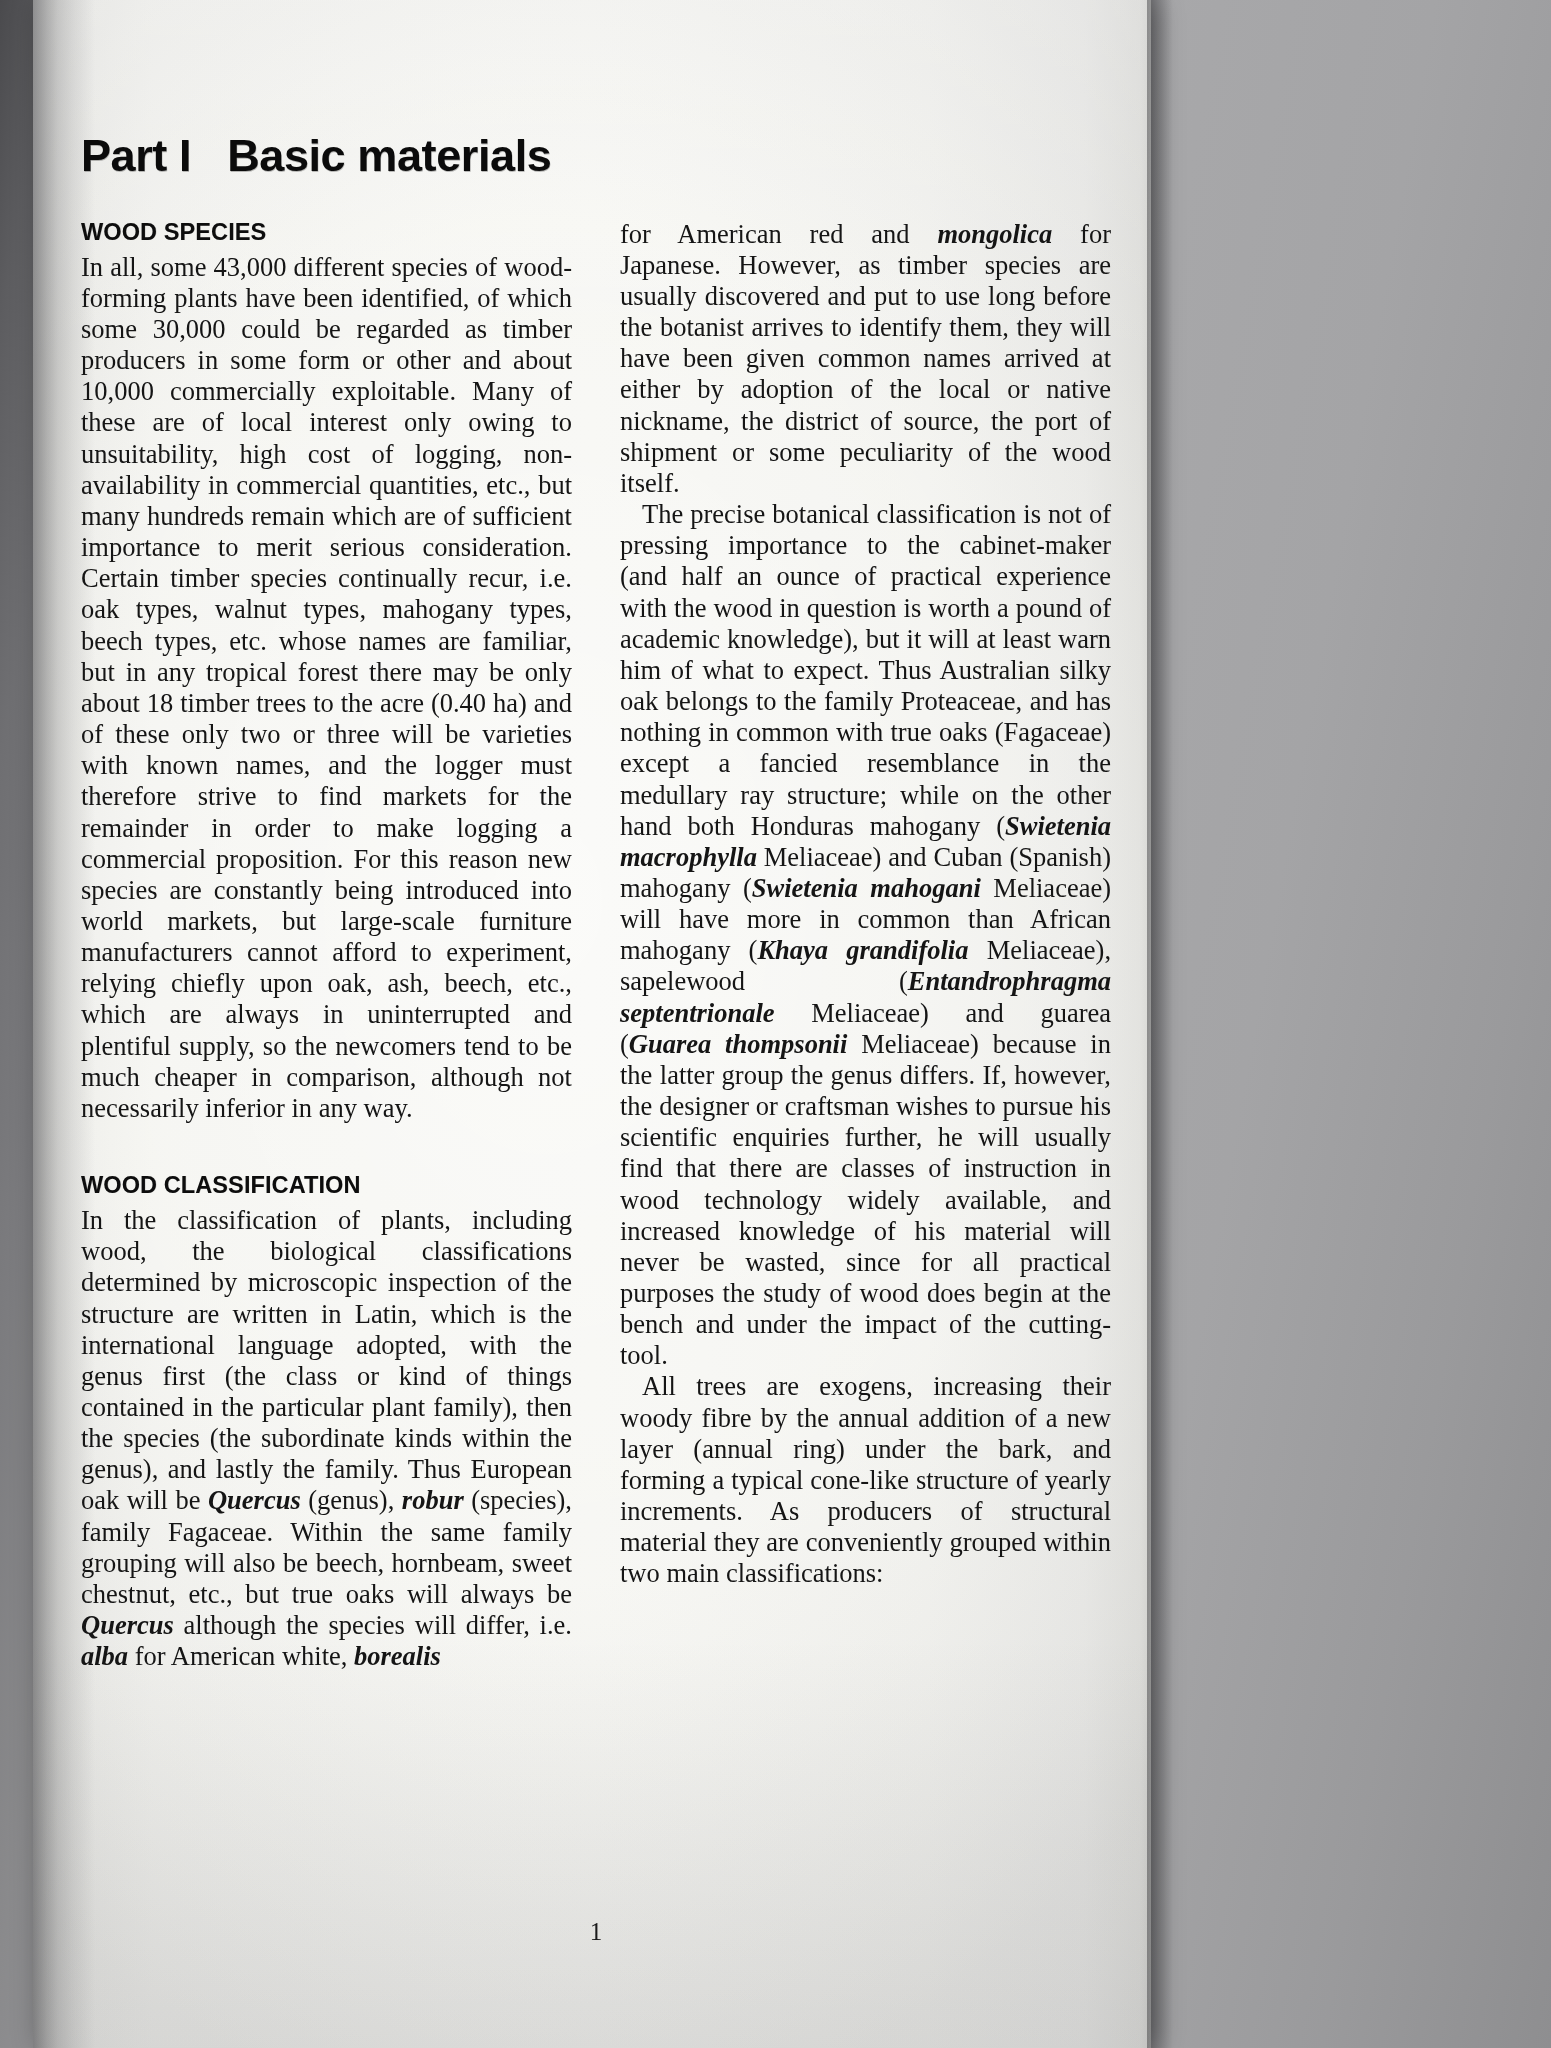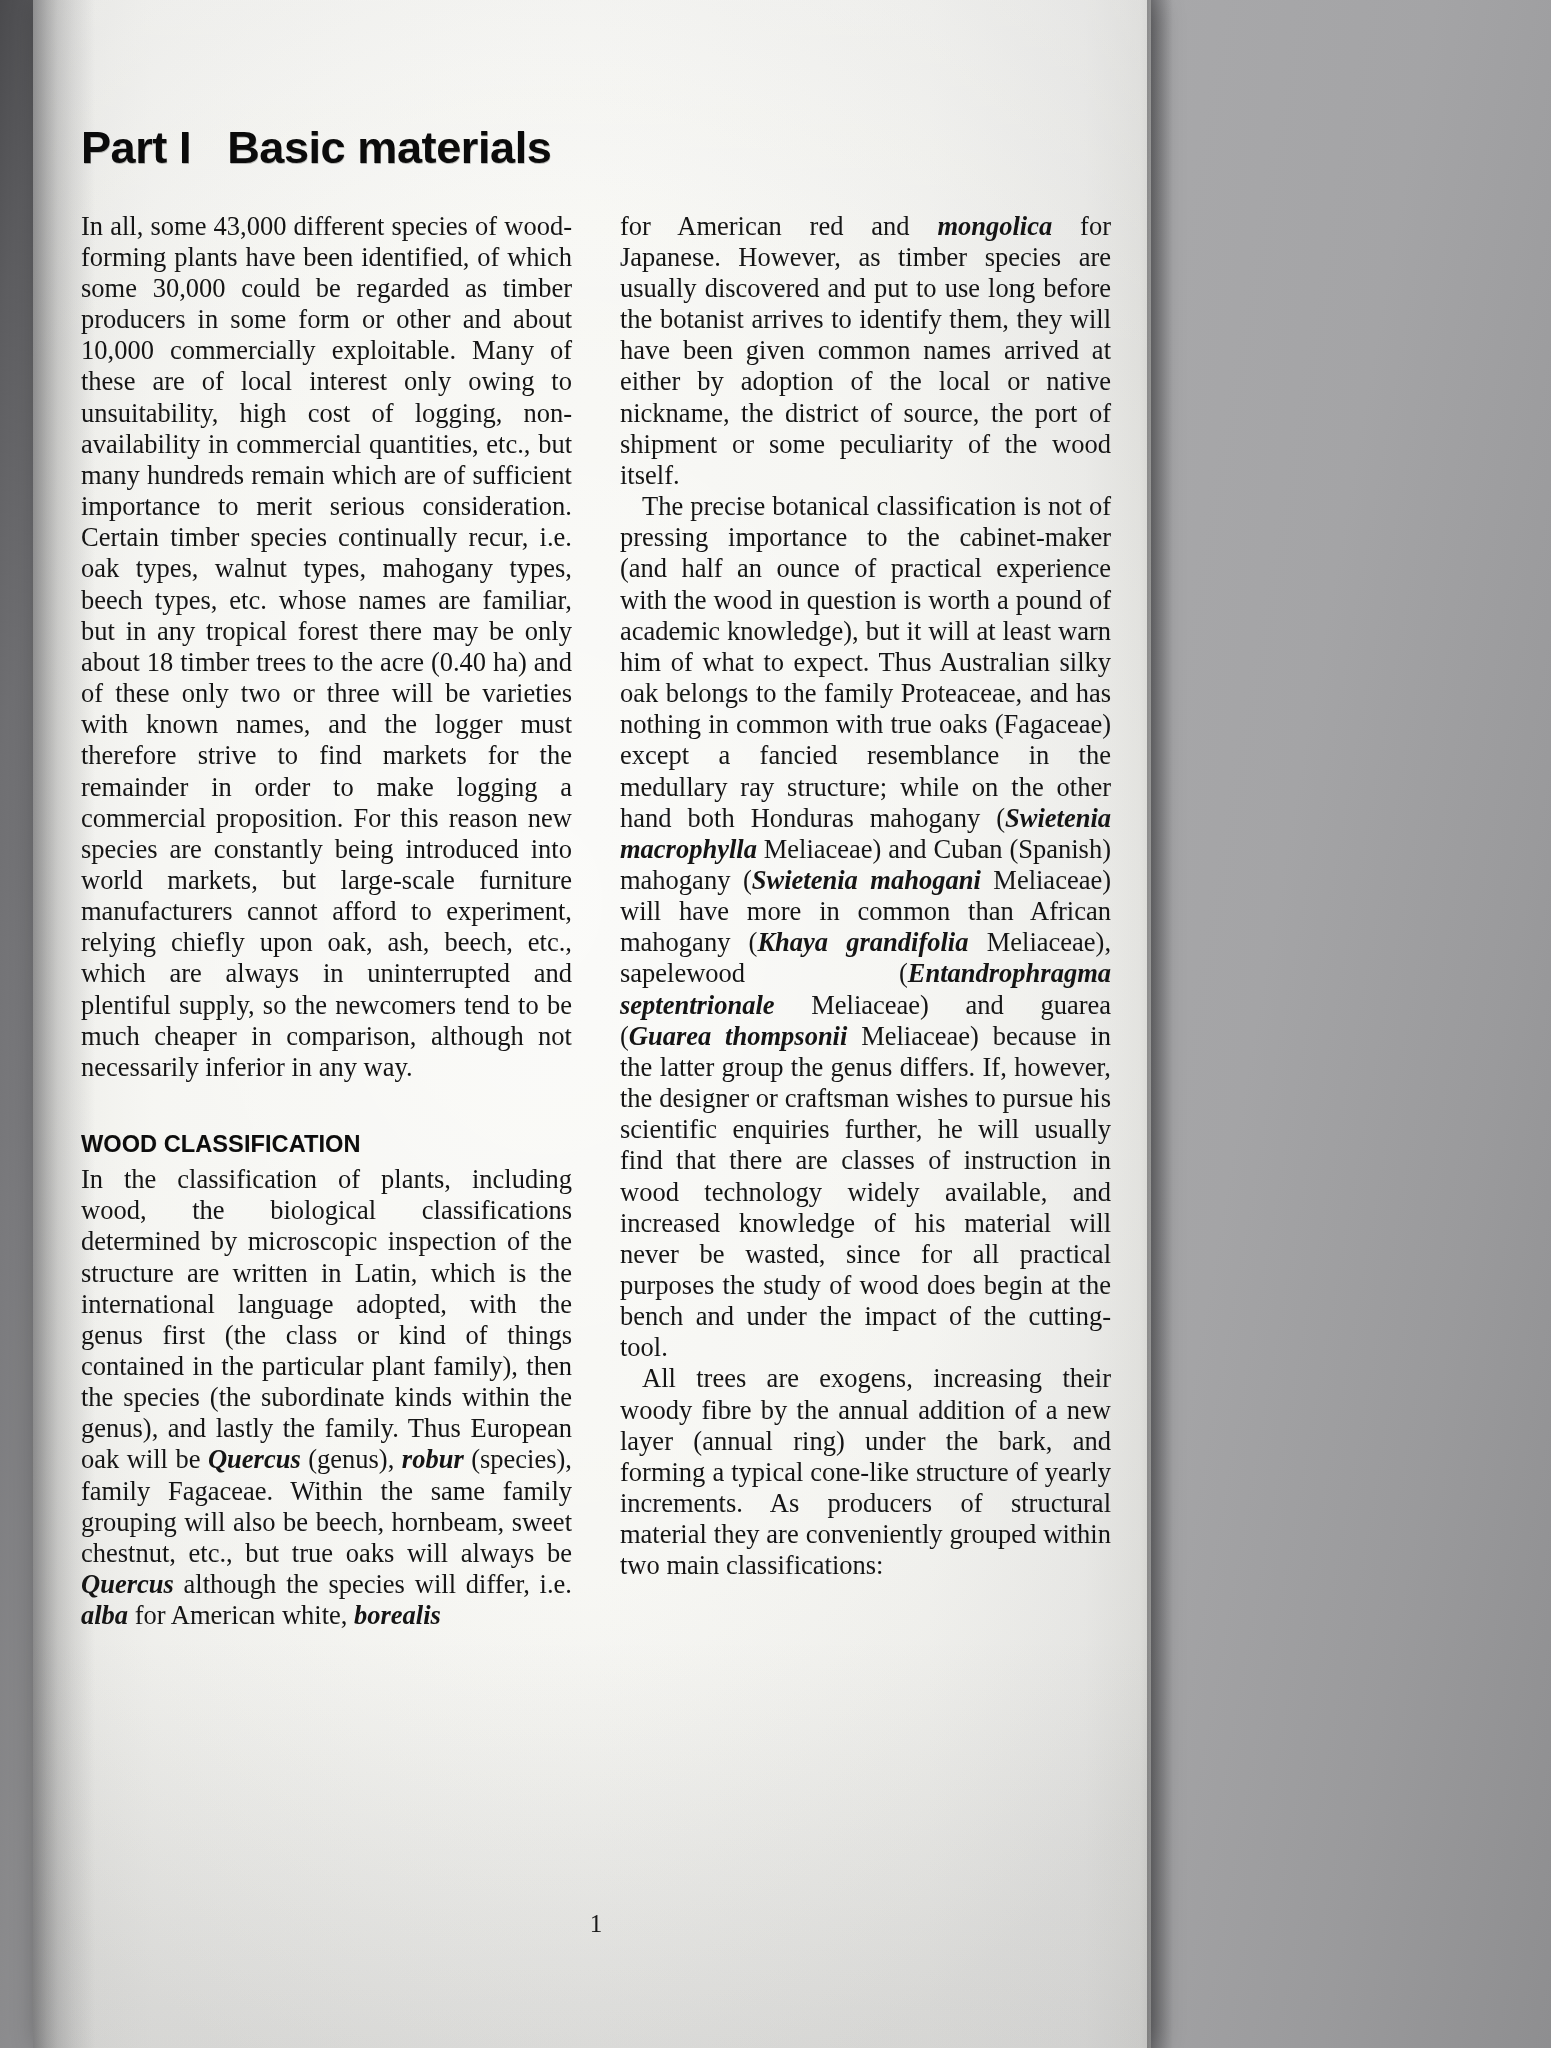--- a/index.html
+++ b/index.html
@@ -56,21 +56,21 @@
   .page-edge-r {
     position: absolute;
     right: -22px; top: 0; width: 26px; height: 100%;
     background: linear-gradient(90deg, rgba(30,30,34,0.42) 0%, rgba(30,30,34,0.0) 100%);
     pointer-events: none;
   }
 
   .content {
     position: absolute;
     left: 48px;
-    top: 120px;
+    top: 128px;
     width: 1030px;
     color: #121212;
   }
 
   
   .title-block { margin: 0 0 34px 0; }
   .title-line {
     font-family: "Liberation Sans", sans-serif;
     font-weight: bold;
     font-size: 45px;
@@ -154,20 +154,21 @@
 
       <div class="title-block">
         <div class="title-line row1">
           <span class="lead">Part I</span><span>Basic materials</span>
         </div>
       </div>
 
       <div class="columns">
 
         <div class="col">
+          <h2 class="sec-head">WOOD SPECIES</h2>
           <p class="body noindent">In all, some 43,000 different species of wood-forming plants have been identified, of which some 30,000 could be regarded as timber producers in some form or other and about 10,000 commercially exploitable. Many of these are of local interest only owing to unsuitability, high cost of logging, non-availability in commercial quantities, etc., but many hundreds remain which are of sufficient importance to merit serious consideration. Certain timber species continually recur, i.e. oak types, walnut types, mahogany types, beech types, etc. whose names are familiar, but in any tropical forest there may be only about 18 timber trees to the acre (0.40 ha) and of these only two or three will be varieties with known names, and the logger must therefore strive to find markets for the remainder in order to make logging a commercial proposition. For this reason new species are constantly being introduced into world markets, but large-scale furniture manufacturers cannot afford to experiment, relying chiefly upon oak, ash, beech, etc., which are always in uninterrupted and plentiful supply, so the newcomers tend to be much cheaper in comparison, although not necessarily inferior in any way.</p>
 
           <h2 class="sec-head spaced">WOOD CLASSIFICATION</h2>
           <p class="body noindent"><span>In the classification of plants, including wood, the biological classifications determined by microscopic inspection of the structure are written in Latin, which is the international language adopted, with the genus first (the class or kind of things contained in the particular plant family), then the species (the subordinate kinds within the genus), and lastly the family. Thus European oak will be </span><i>Quercus</i><span> (genus), </span><i>robur</i><span> (species), family Fagaceae. Within the same family grouping will also be beech, hornbeam, sweet chestnut, etc., but true oaks will always be </span><i>Quercus</i><span> although the species will differ, i.e. </span><i>alba</i><span> for American white, </span><i>borealis</i></p>
         </div>
 
         <div class="col">
           <p class="body noindent"><span> for American red and </span><i>mongolica</i><span> for Japanese. However, as timber species are usually discovered and put to use long before the botanist arrives to identify them, they will have been given common names arrived at either by adoption of the local or native nickname, the district of source, the port of shipment or some peculiarity of the wood itself.</span></p>
 
           <p class="body"><span>The precise botanical classification is not of pressing importance to the cabinet-maker (and half an ounce of practical experience with the wood in question is worth a pound of academic knowledge), but it will at least warn him of what to expect. Thus Australian silky oak belongs to the family Proteaceae, and has nothing in common with true oaks (Fagaceae) except a fancied resemblance in the medullary ray structure; while on the other hand both Honduras mahogany (</span><i>Swietenia macrophylla</i><span> Meliaceae) and Cuban (Spanish) mahogany (</span><i>Swietenia mahogani</i><span> Meliaceae) will have more in common than African mahogany (</span><i>Khaya grandifolia</i><span> Meliaceae), sapelewood (</span><i>Entandrophragma septentrionale</i><span> Meliaceae) and guarea (</span><i>Guarea thompsonii</i><span> Meliaceae) because in the latter group the genus differs. If, however, the designer or craftsman wishes to pursue his scientific enquiries further, he will usually find that there are classes of instruction in wood technology widely available, and increased knowledge of his material will never be wasted, since for all practical purposes the study of wood does begin at the bench and under the impact of the cutting-tool.</span></p>

